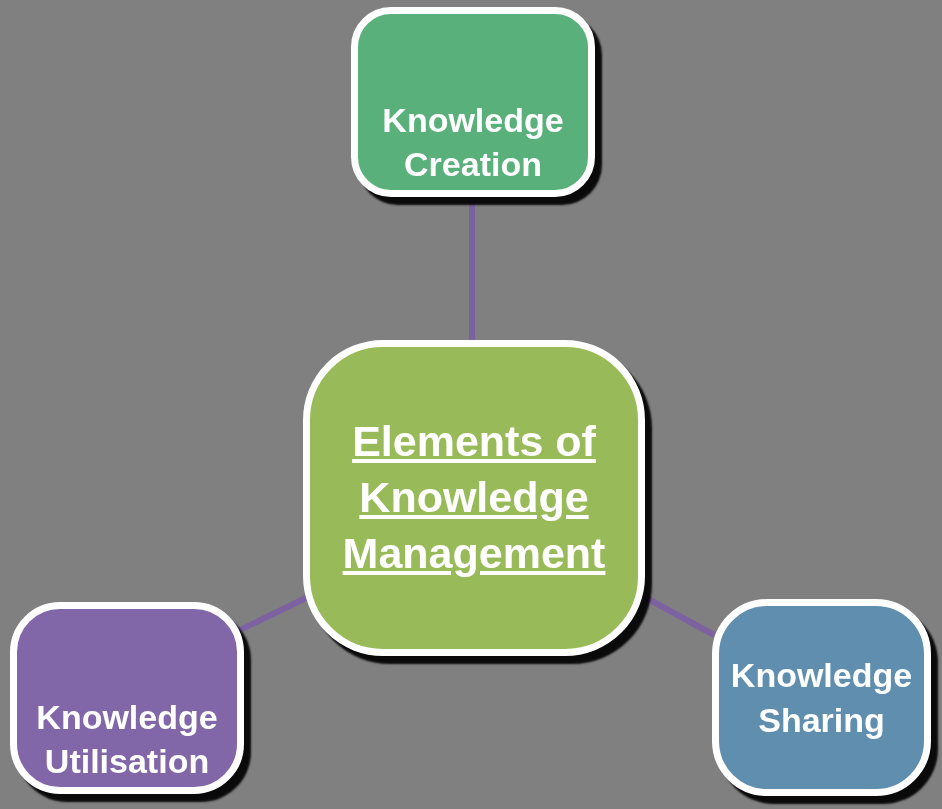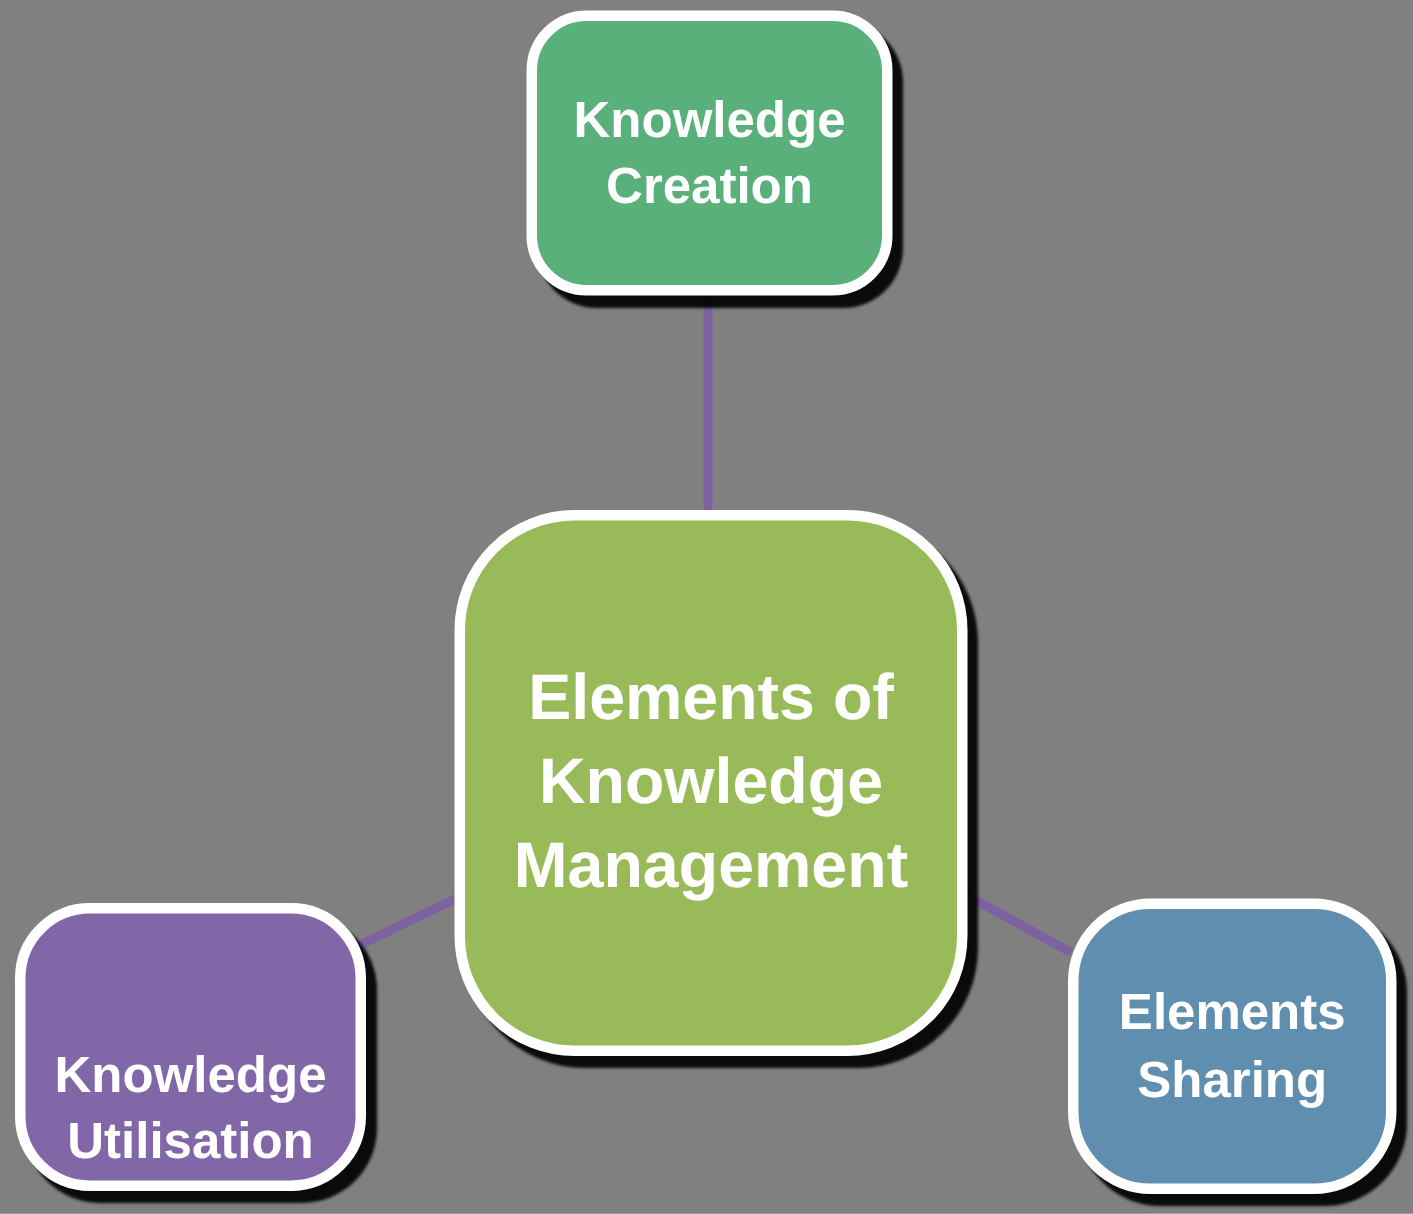--- a/index.html
+++ b/index.html
@@ -44,28 +44,30 @@
     display: block;
     padding: 4px 10px;
   }
   .node-top {
     left: 351px;
     top: 7px;
     width: 244px;
     height: 190px;
     border-radius: 40px;
     font-size: 34px;
+    align-items: flex-end;
   }
   .node-center {
     left: 303px;
     top: 340px;
     width: 342px;
-    height: 364px;
+    height: 316px;
     border-radius: 80px;
     font-size: 43px;
+    text-decoration: underline;
   }
   .node-bottom-left {
     left: 10px;
     top: 602px;
     width: 234px;
     height: 192px;
     border-radius: 50px;
     font-size: 34px;
   }
   .node-bottom-right {
@@ -94,16 +96,16 @@
 
   <div class="node node-center" style="background-color: rgb(153, 186, 88);">
     <span class="label">Elements of Knowledge Management</span>
   </div>
 
   <div class="node node-bottom-left" style="background-color: rgb(129, 103, 168); align-items: flex-end;">
     <span class="label">Knowledge Utilisation</span>
   </div>
 
   <div class="node node-bottom-right" style="background-color: rgb(96, 142, 174);">
-    <span class="label">Elements Sharing</span>
+    <span class="label">Knowledge Sharing</span>
   </div>
 
 </div>
 
 </body></html>

